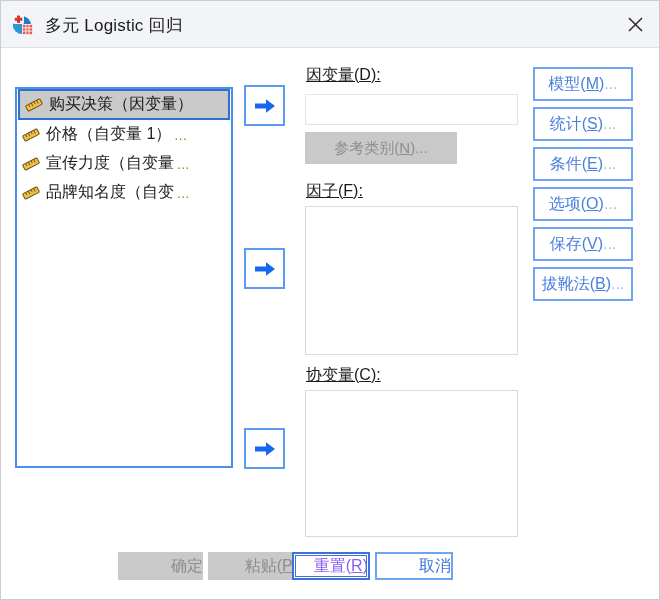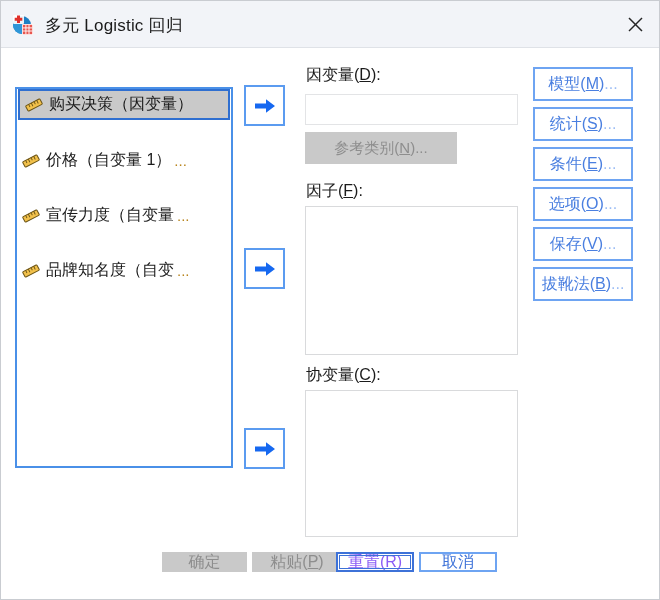--- a/index.html
+++ b/index.html
@@ -69,21 +69,20 @@
     overflow: hidden;
   }
   .var-row {
     display: flex;
     align-items: center;
     height: 29px;
     padding-left: 4px;
     box-sizing: border-box;
     cursor: pointer;
     white-space: nowrap;
-    margin-top: 26px;
   }
   .var-row.selected {
     background: #c9c9c9;
     border: 2px solid #2f6fd0;
     box-sizing: border-box;
     margin: 0 1px;
     height: 31px;
   }
   .var-label {
     font-size: 16px;
@@ -117,20 +116,21 @@
   #arrow-dependent { left: 243px; top: 84px; }
   #arrow-factor    { left: 243px; top: 247px; }
   #arrow-covariate { left: 243px; top: 427px; }
 
   
   .field-label {
     position: absolute;
     font-size: 16px;
     color: #1b1b1b;
     white-space: nowrap;
+    text-decoration: underline;
   }
   .acc { text-decoration: underline; }
 
   #label-dependent { left: 305px; top: 64px; }
   #label-factor    { left: 305px; top: 180px; }
   #label-covariate { left: 305px; top: 364px; }
 
   #dependent-field {
     position: absolute;
     left: 304px; top: 93px;
@@ -187,29 +187,28 @@
     cursor: pointer;
     white-space: nowrap;
   }
   .side-btn .acc { text-decoration: underline; }
   .side-btn .dots { color: #9cbdf5; }
 
   
   .bottom-btn {
     position: absolute;
     top: 551px;
-    height: 20px;
+    height: 28px;
     display: flex;
     align-items: center;
-    justify-content: center;
+    justify-content: flex-end;
     font-size: 16px;
     font-family: "Liberation Sans", "DejaVu Sans", sans-serif;
     box-sizing: border-box;
     white-space: nowrap;
-    margin-left: 44px;
   }
   .bottom-btn.disabled {
     background: #c9c9c9;
     border: none;
     color: #8e8e8e;
     cursor: default;
   }
   .bottom-btn.normal {
     background: #ffffff;
     border: 2px solid #6ea4f2;

